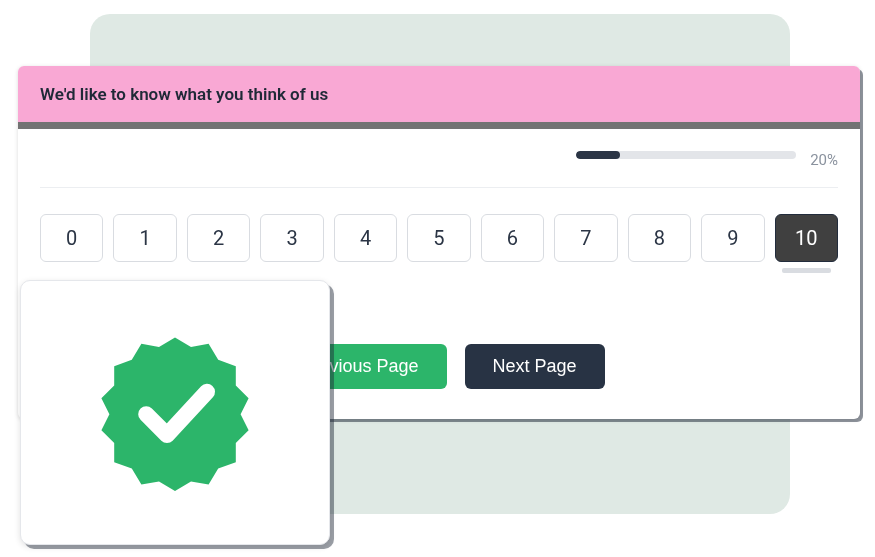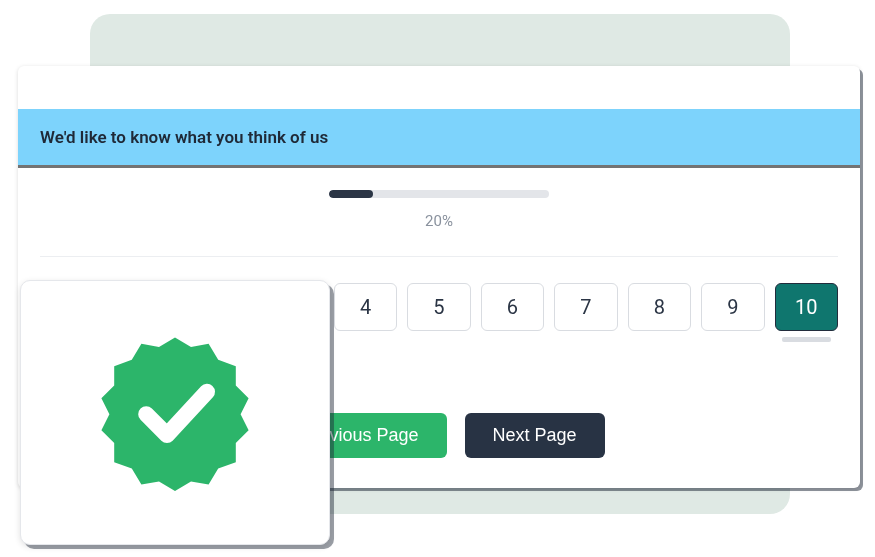--- a/index.html
+++ b/index.html
@@ -24,40 +24,38 @@
     position: absolute;
     top: 66px;
     left: 18px;
     width: 842px;
     background: #fff;
     border-radius: 6px;
     box-shadow: 3px 3px 0 rgba(30,40,55,0.5), 0 1px 4px rgba(0,0,0,0.15);
     overflow: hidden;
   }
   .card-header {
-    background: #7dd3fc;
+    background: #f9a8d4;
     padding: 18px 22px;
-    border-bottom: 3px solid #737373;
-    margin-top: 43px;
+    border-bottom: 7px solid #737373;
   }
   .card-header h1 {
     font-size: 17px;
     font-weight: 600;
     color: #1f2937;
   }
   .card-body {
     padding: 22px 22px 30px 22px;
   }
   .progress-row {
     display: flex;
-    align-items: center;
+    align-items: flex-start;
     justify-content: flex-end;
     gap: 14px;
-    margin-bottom: 26px;
-    flex-direction: column;
+    margin-bottom: 18px;
   }
   .progress-bar {
     width: 220px;
     height: 8px;
     background: #e3e5e9;
     border-radius: 4px;
     overflow: hidden;
     position: relative;
   }
   .progress-fill {
@@ -93,21 +91,21 @@
     border-radius: 6px;
     font-size: 20px;
     color: #2b3545;
     display: flex;
     align-items: center;
     justify-content: center;
     cursor: pointer;
     position: relative;
   }
   .scale-btn.selected {
-    background: #0f766e;
+    background: #404040;
     border-color: #222c3c;
     color: #fff;
   }
   .scale-underline {
     position: absolute;
     bottom: -12px;
     left: 10%;
     width: 80%;
     height: 5px;
     background: #d9dce1;

